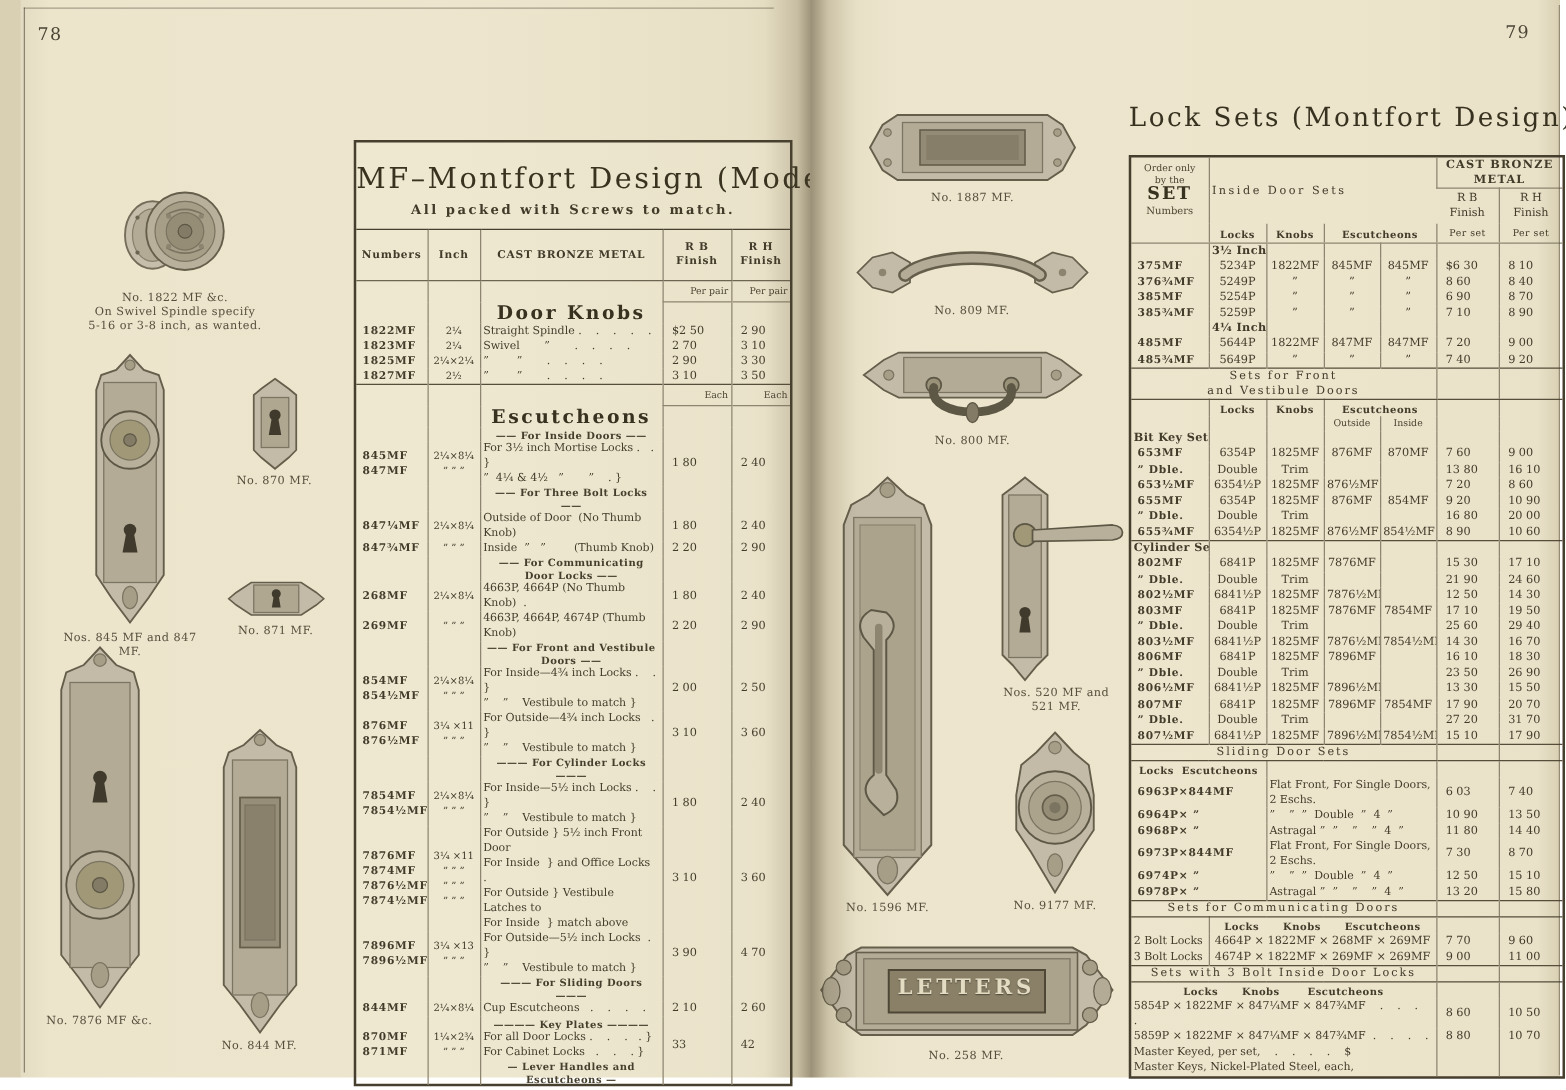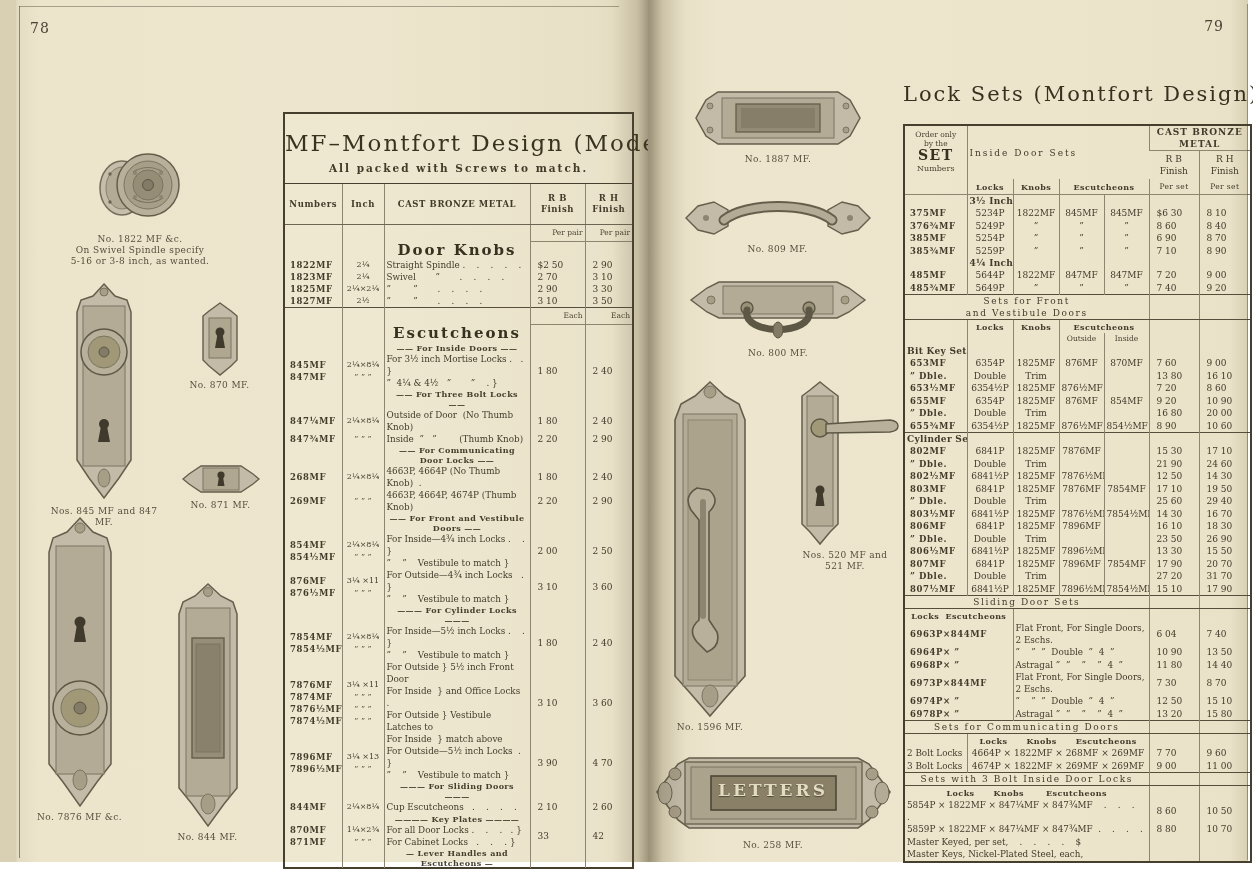--- a/index.html
+++ b/index.html
@@ -477,20 +477,32 @@
         <rect x="17" y="16" width="26" height="130" fill="#b4ab96" stroke="#7b7460"></rect>
         <circle cx="30" cy="48" r="9" fill="#a19878" stroke="#5d5745" stroke-width="1.4"></circle>
         <path d="M36,44 L100,40 q8,1 8,6 q0,5 -8,6 L36,53 Z" fill="#b9b09b" stroke="#5d5745" stroke-width="1.4"></path>
         <circle cx="30" cy="110" r="4.5" fill="#3f3a2c"></circle>
         <path d="M27.5,112 L25.5,126 L34.5,126 L32.5,112 Z" fill="#3f3a2c"></path>
       </svg>
       <figcaption class="cap">Nos. 520 MF and
 521 MF.</figcaption>
     </figure>
 
+    <figure class="fig" style="left:146px;top:584px;width:100px;">
+      <svg width="86" height="132" viewBox="0 0 86 132">
+        <path d="M43,2 L58,18 L70,28 L74,52 L74,80 L62,98 L43,130 L24,98 L12,80 L12,52 L16,28 L28,18 Z" fill="#c3bba8" stroke="#655e4b" stroke-width="1.5"></path>
+        <circle cx="43" cy="62" r="29" fill="#b9b09b" stroke="#5d5745" stroke-width="1.6"></circle>
+        <circle cx="43" cy="62" r="21" fill="#aca38d" stroke="#7b7460"></circle>
+        <circle cx="43" cy="62" r="10" fill="#968d77" stroke="#655e4b" stroke-width="1.4"></circle>
+        <circle cx="43" cy="62" r="4.5" fill="#7b7460"></circle>
+        <circle cx="43" cy="14" r="5" fill="#a79e88" stroke="#7b7460"></circle>
+        <ellipse cx="43" cy="108" rx="6" ry="9" fill="#a79e88" stroke="#7b7460"></ellipse>
+      </svg>
+      <figcaption class="cap">No. 9177 MF.</figcaption>
+    </figure>
 
     <figure class="fig" style="left:4px;top:750px;width:242px;position:absolute;">
       <div style="position:relative;width:237px;height:86px;margin:0 auto;">
         <svg width="237" height="86" viewBox="0 0 237 86">
           <path d="M34,8 L203,8 L214,14 L235,42 L214,70 L203,78 L34,78 L23,70 L2,42 L23,14 Z" fill="#c3bba8" stroke="#655e4b" stroke-width="1.6"></path>
           <rect x="30" y="12" width="177" height="62" fill="#b4ab96" stroke="#655e4b" stroke-width="1.3"></rect>
           <rect x="36" y="17" width="165" height="52" fill="#aca38d" stroke="#7b7460"></rect>
           <rect x="56" y="26" width="125" height="34" fill="#8a8068" stroke="#4e4736" stroke-width="1.6"></rect>
           <circle cx="20" cy="24" r="6" fill="#a79e88" stroke="#655e4b"></circle>
             <circle cx="20" cy="62" r="6" fill="#a79e88" stroke="#655e4b"></circle>
@@ -825,21 +837,21 @@
             </tr>
             <tr class="rcolhead">
               <td colspan="2" class="smallhead">Locks  Escutcheons</td>
               <td colspan="3"></td>
               <td></td>
               <td></td>
             </tr>
             <tr class="rdata">
               <td colspan="2" class="num">6963P×844MF</td>
               <td colspan="3" class="desc">Flat Front, For Single Doors, 2 Eschs.</td>
-              <td class="price">6 04</td>
+              <td class="price">6 03</td>
               <td class="price">7 40</td>
             </tr>
             <tr class="rdata">
               <td colspan="2" class="num">6964P×   ”</td>
               <td colspan="3" class="desc">”    ”  ”  Double  ”  4  ”</td>
               <td class="price">10 90</td>
               <td class="price">13 50</td>
             </tr>
             <tr class="rdata">
               <td colspan="2" class="num">6968P×   ”</td>

